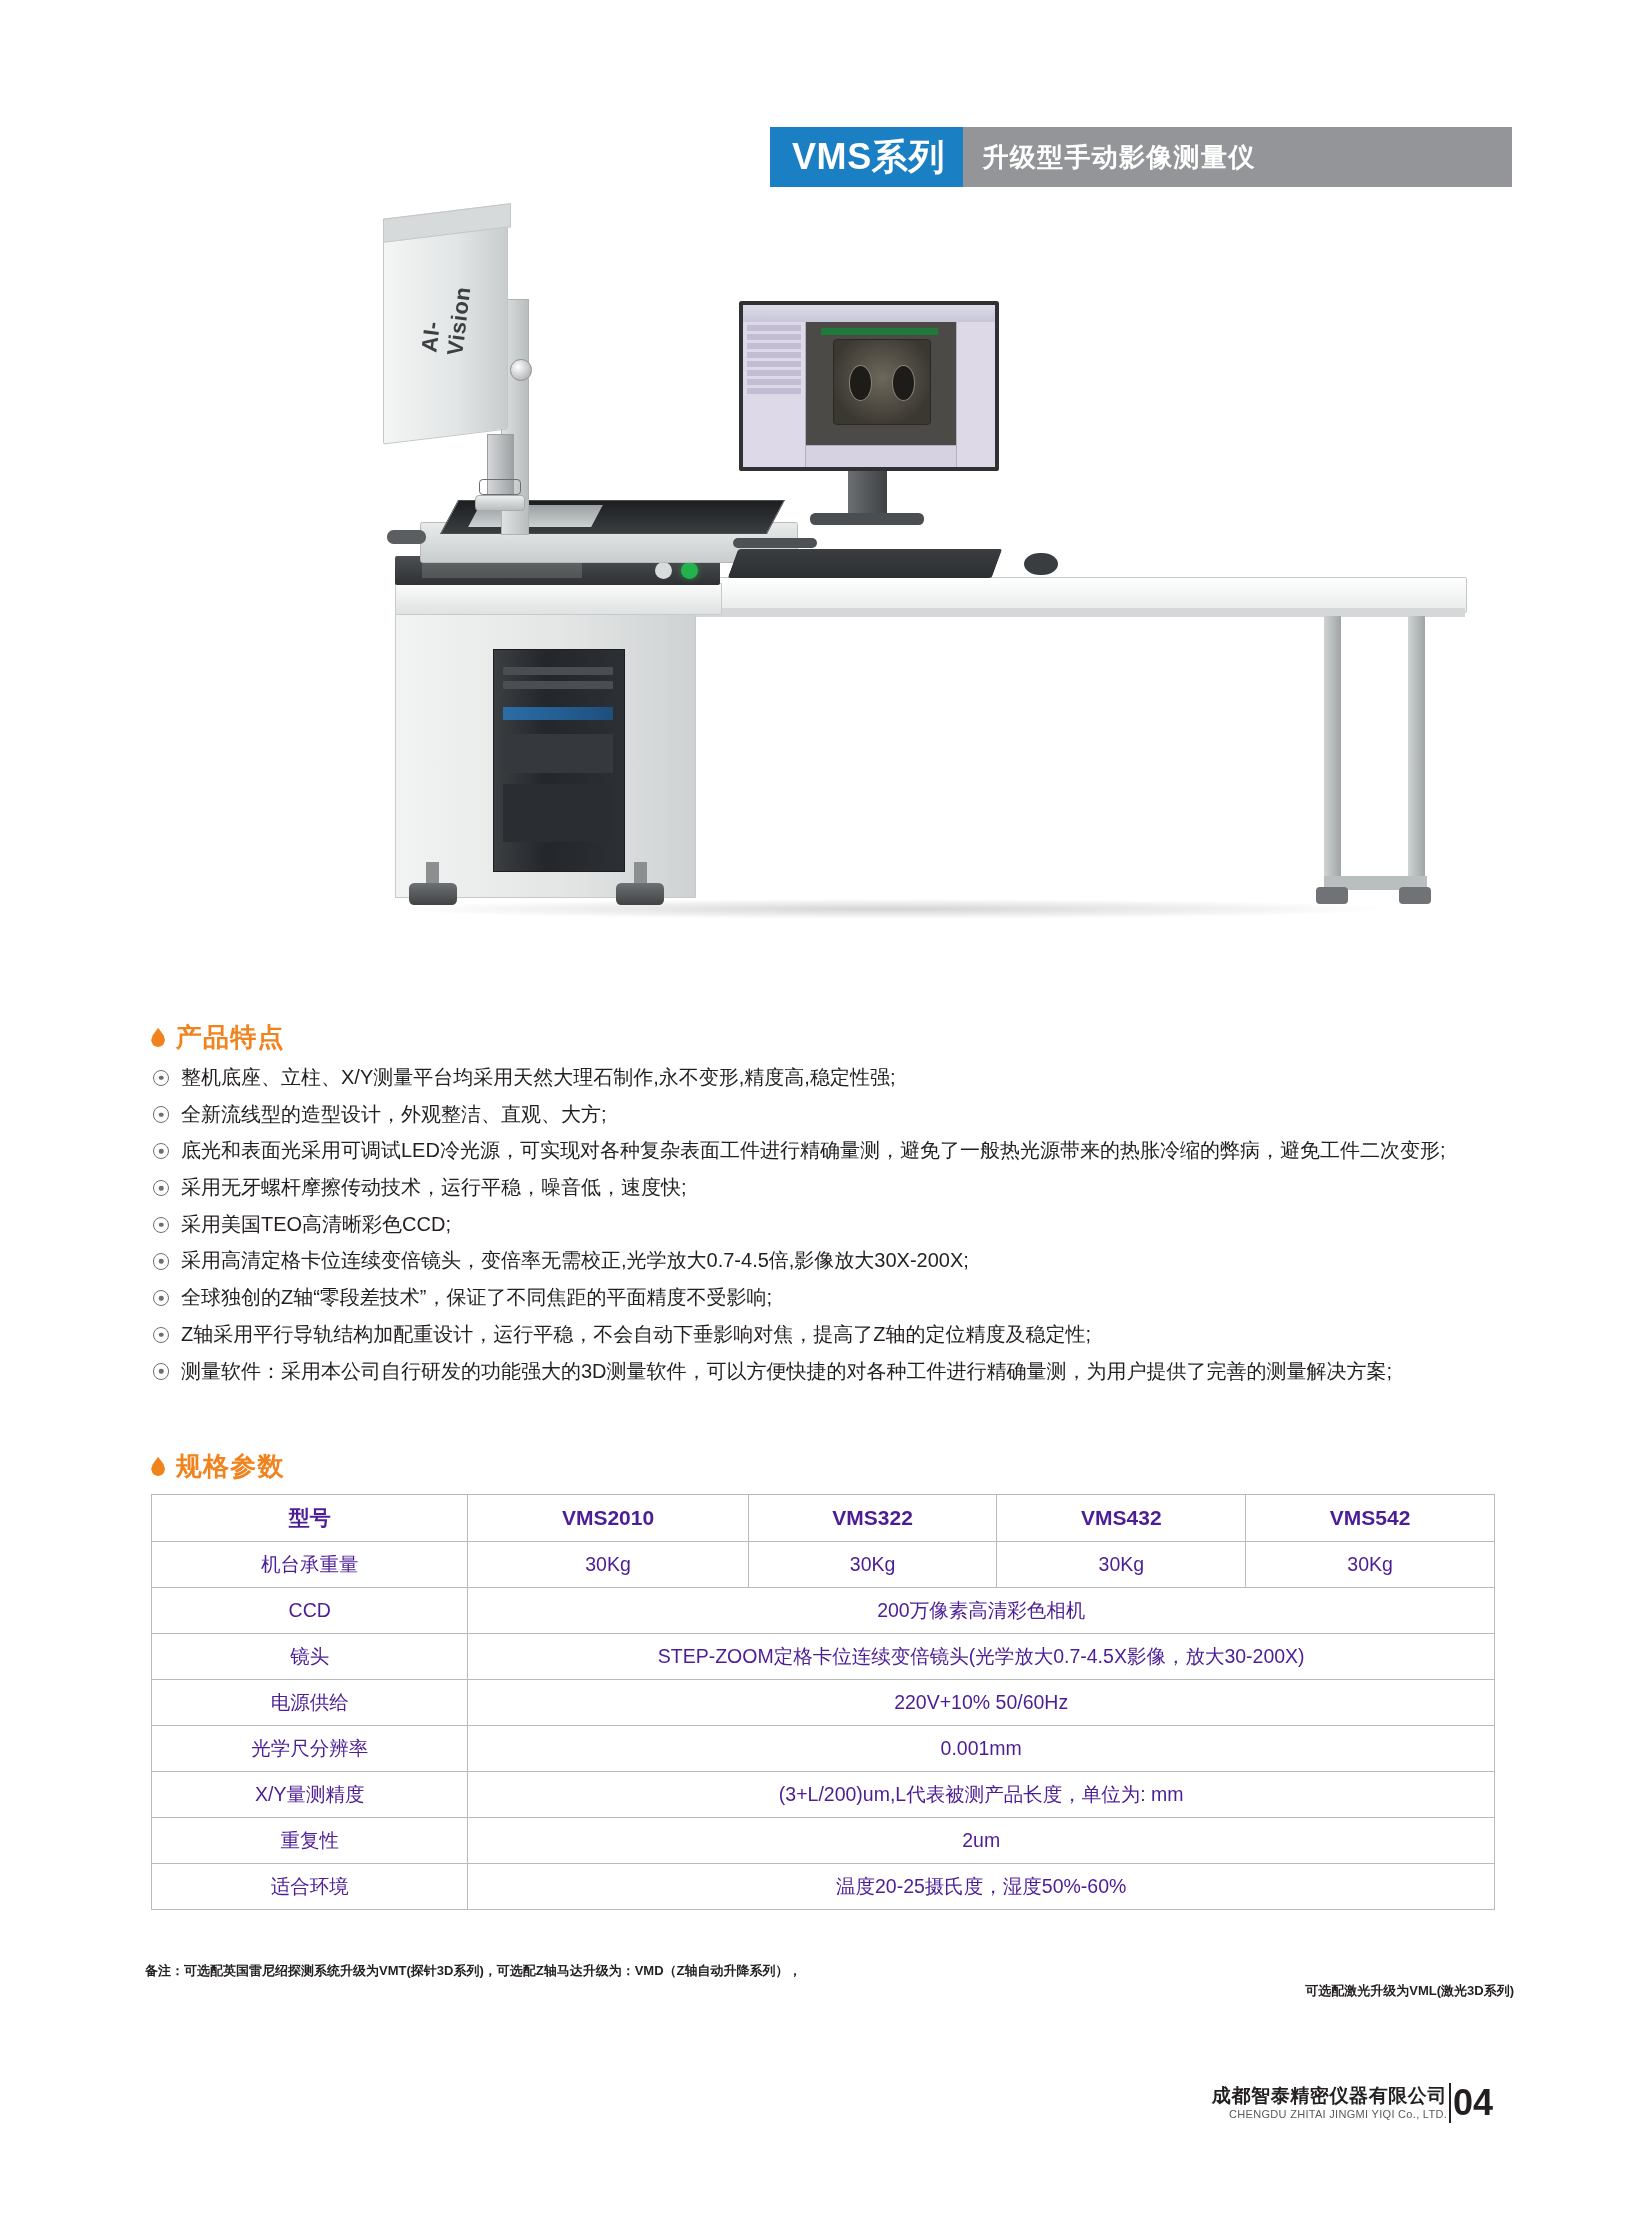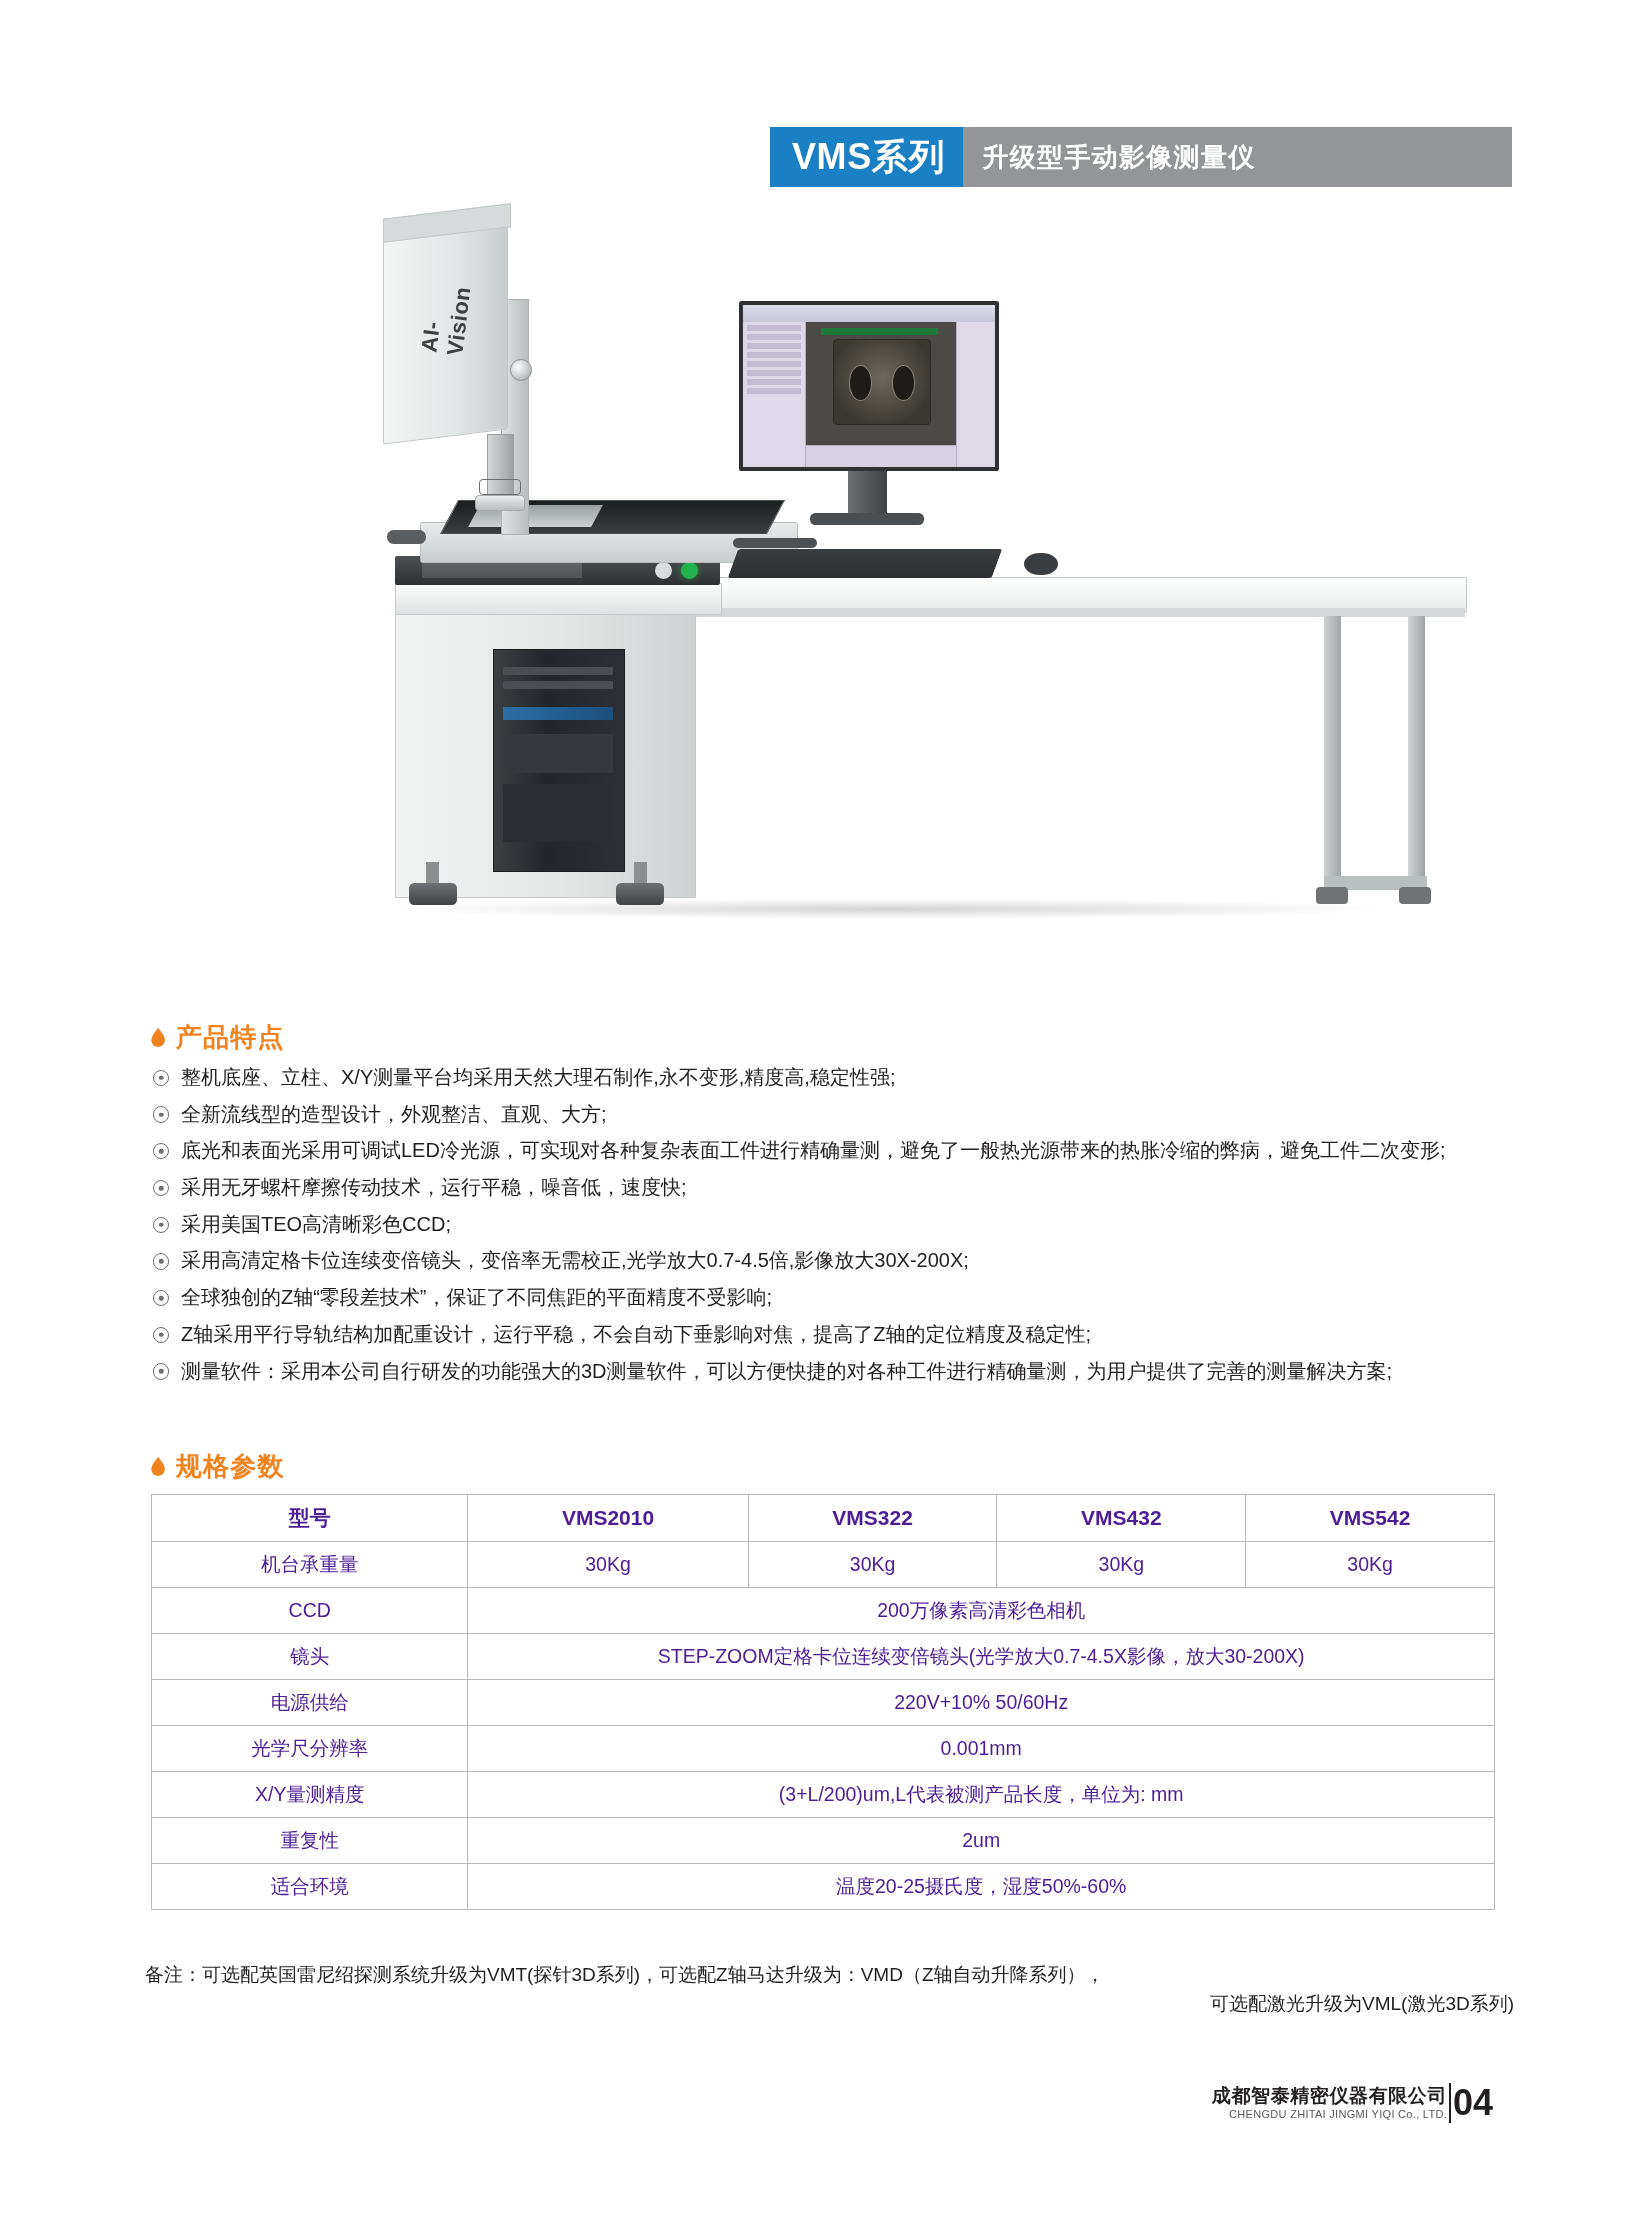--- a/index.html
+++ b/index.html
@@ -563,23 +563,24 @@
   }
   .specs .label-col {
     width: 305px;
   }
 
   .note {
     position: absolute;
     top: 1961px;
     left: 145px;
     width: 1369px;
-    font-size: 19px;
+    font-size: 13px;
     line-height: 1.5;
     color: #231f20;
+    font-weight: bold;
   }
   .note .indent {
     display: block;
     padding-left: 79px;
     text-align: right;
   }
 
   
   .footer {
     position: absolute;

